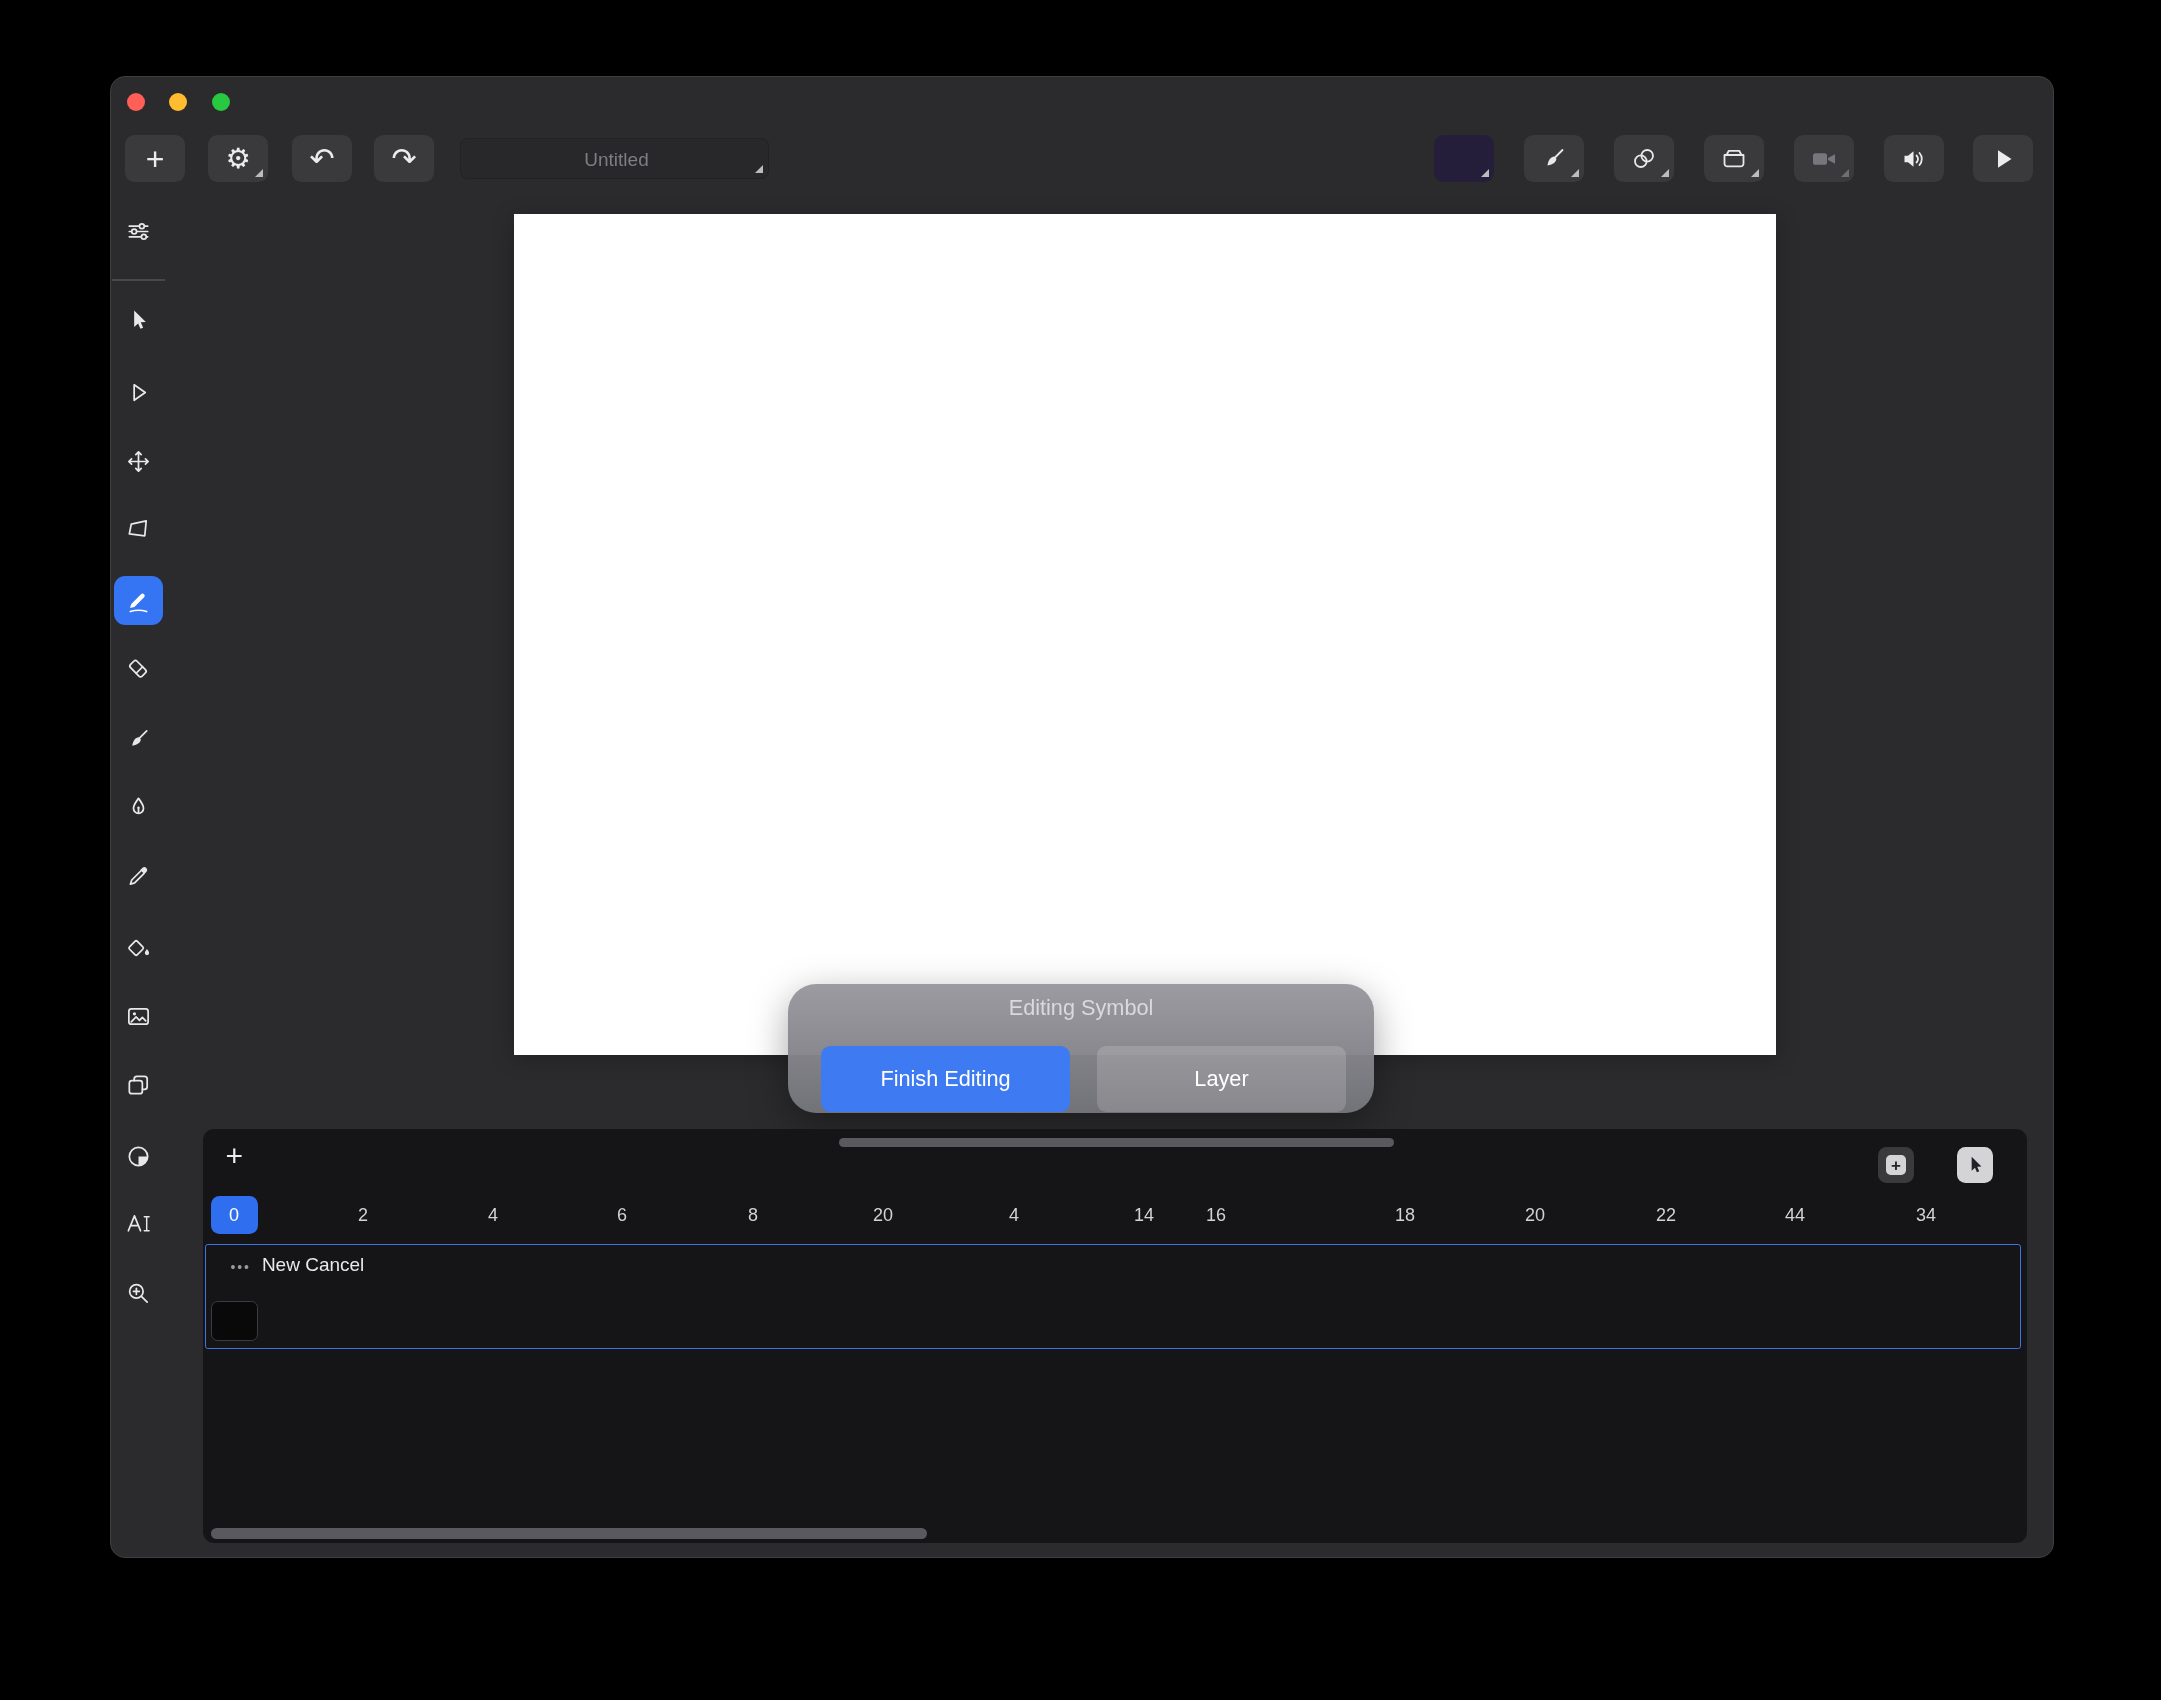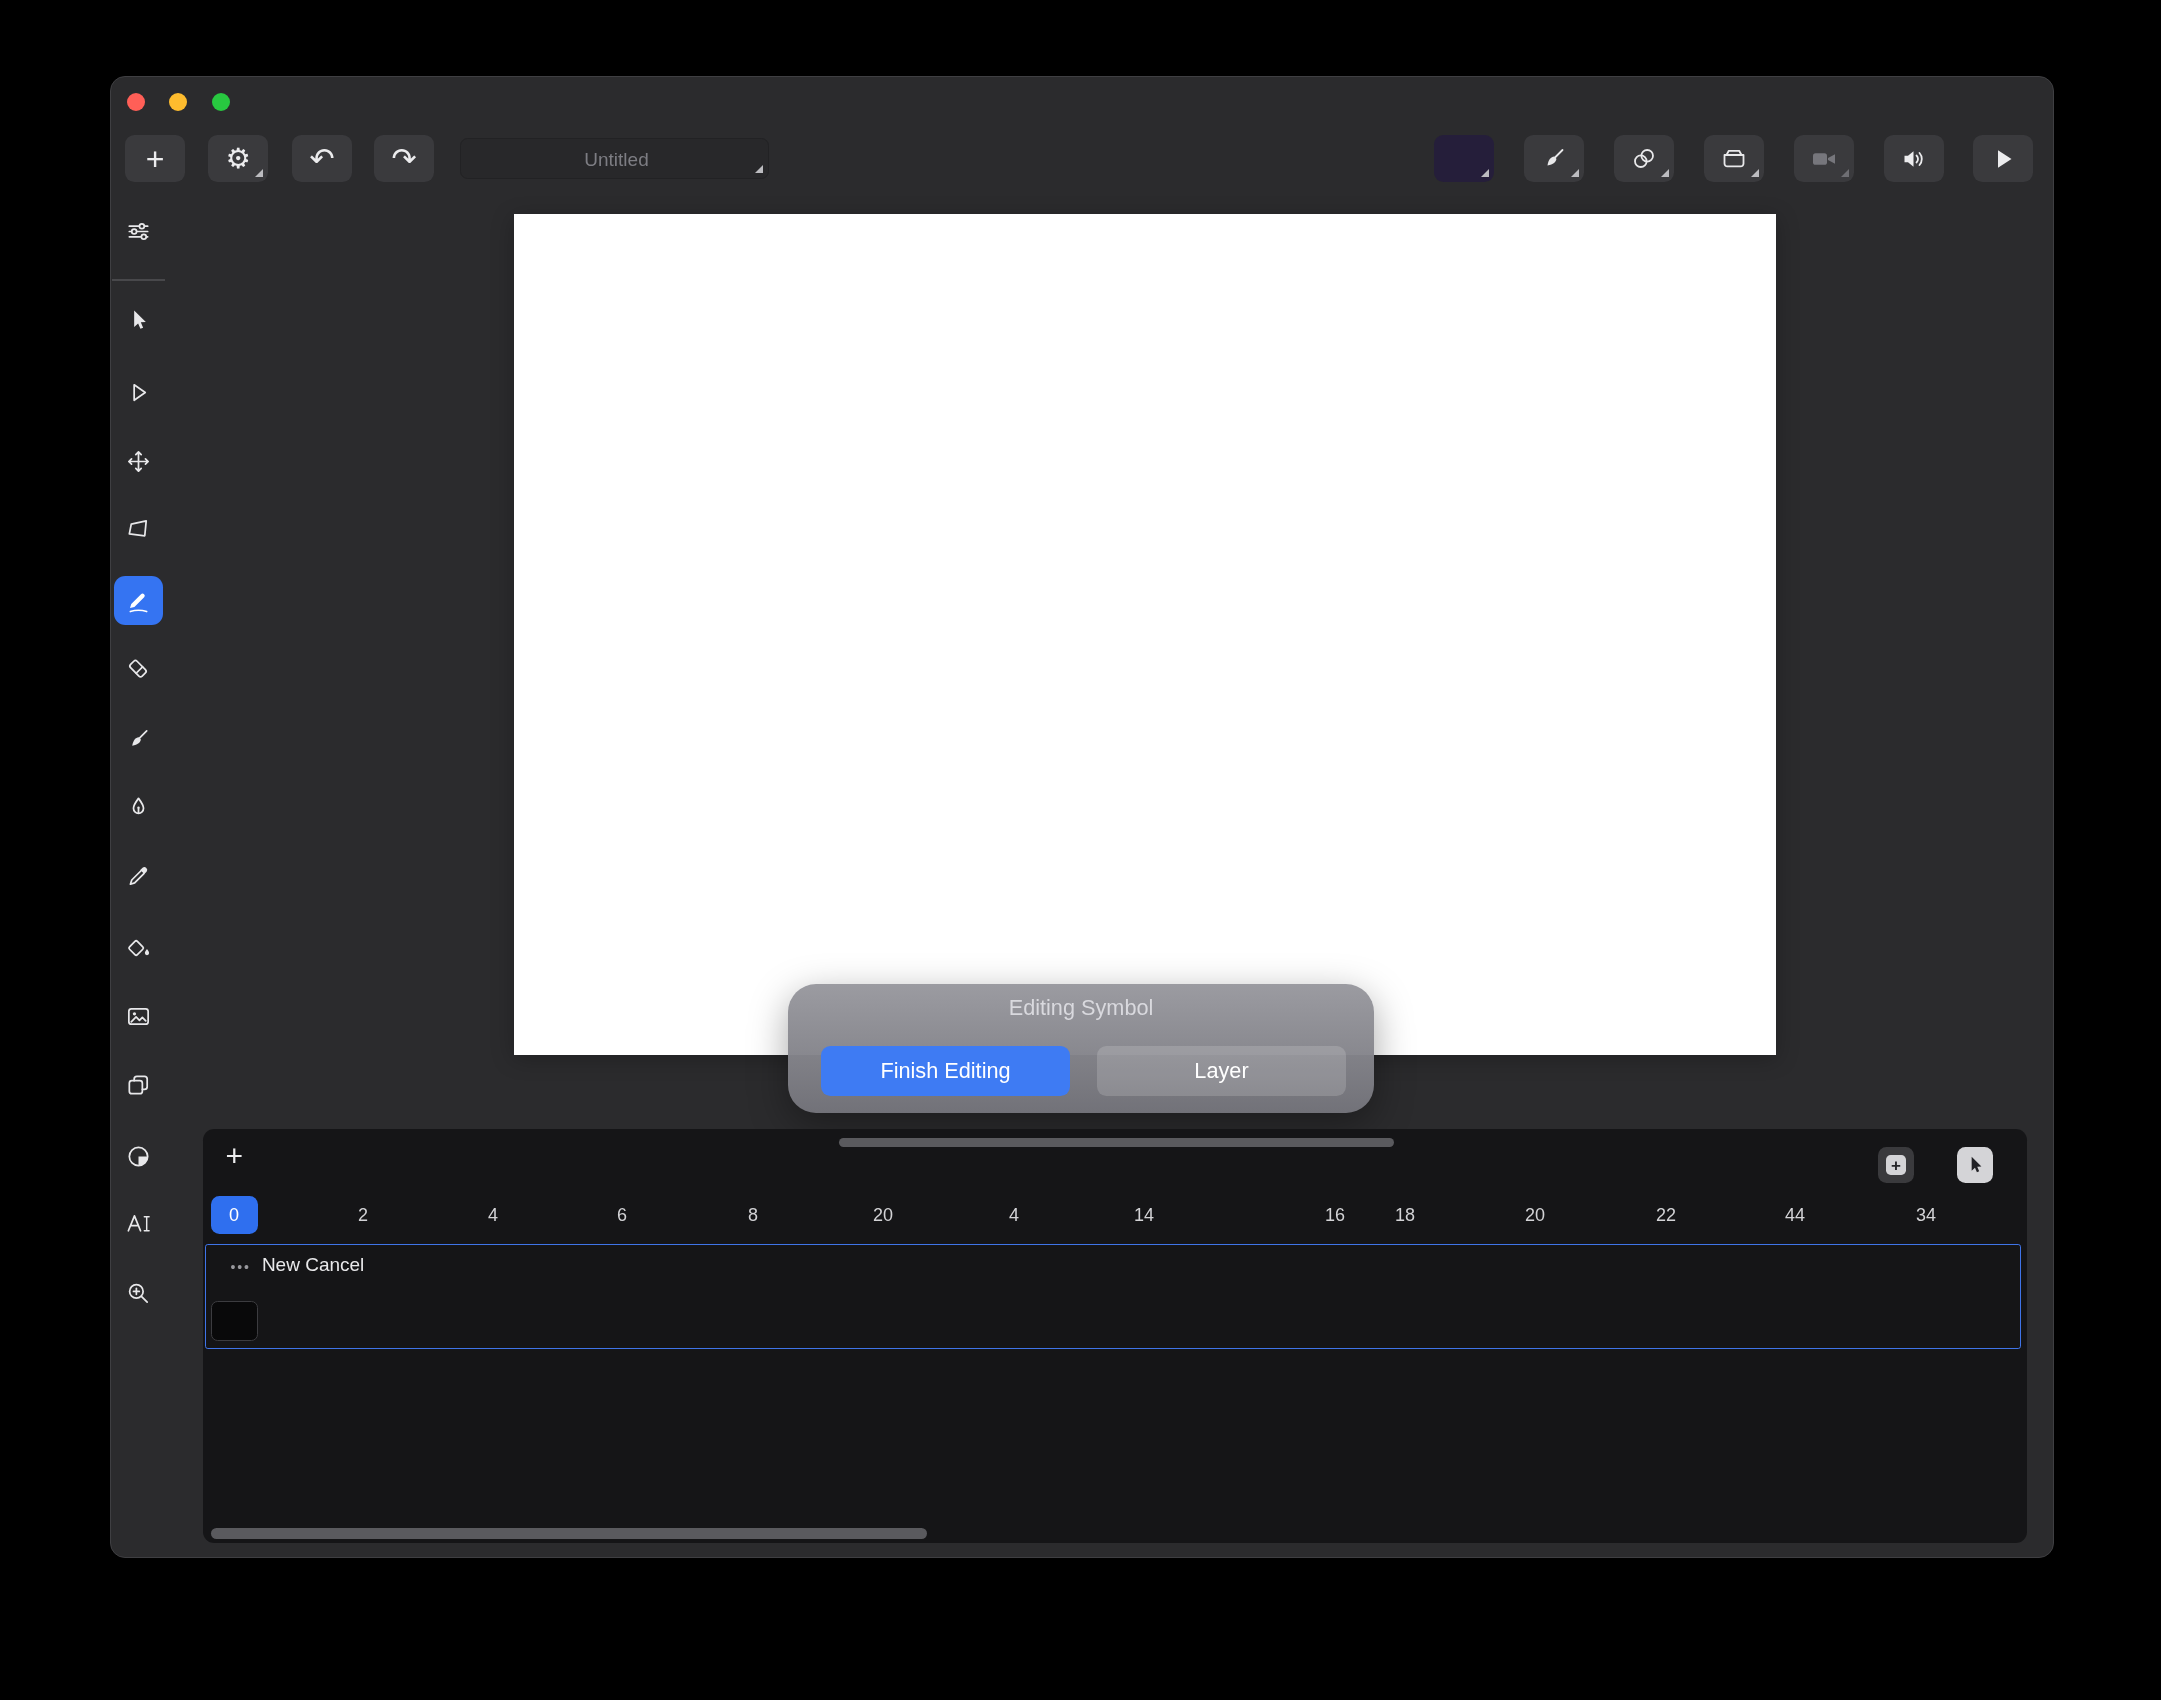--- a/index.html
+++ b/index.html
@@ -37,21 +37,21 @@
   .fil{fill:#2b2b2d;}
   
   .canvas{position:absolute;left:403px;top:137px;width:1262px;height:841px;background:#fff;
           box-shadow:0 3.8px 21px rgba(0,0,0,.25);}
   
   .dialog{position:absolute;left:677px;top:907px;width:586px;height:129px;border-radius:28px;
       background:linear-gradient(180deg,rgba(152,152,158,.97),rgba(116,116,123,.97));
       box-shadow:0 11.3px 38px rgba(0,0,0,.35);}
   .dialog .dtitle{position:absolute;top:11.3px;left:0;width:100%;text-align:center;
       font-size:21.7px;color:#d9d9de;}
-  .dbtn{position:absolute;top:62px;width:249px;height:50px;border:none;border-radius:9.4px;
+  .dbtn{position:absolute;top:62px;width:249px;height:66px;border:none;border-radius:9.4px;
       font-size:21.7px;font-weight:500;color:#fff;font-family:inherit;display:flex;
       align-items:center;justify-content:center;cursor:pointer;}
   .dbtn.finish{left:33px;background:#3E7BF3;}
   .dbtn.cancel{left:309px;background:rgba(255,255,255,.16);}
   
   .timeline{position:absolute;left:92px;top:1052px;width:1824px;height:414px;background:#151517;
       border-radius:11.3px;}
   .tl-add{position:absolute;left:22.6px;top:12.2px;font-size:30px;font-weight:300;color:#ececee;line-height:1;}
   .tl-scroll-top{position:absolute;left:636px;top:9.4px;width:555px;height:8.5px;border-radius:4.7px;background:#5a5a5e;}
   .tl-btn{position:absolute;top:18px;width:36px;height:36px;border-radius:8.5px;display:flex;
@@ -283,21 +283,21 @@
       </div>
 
       <div class="fpill">0</div>
       <span class="fnum" style="left:160px">2</span>
       <span class="fnum" style="left:290px">4</span>
       <span class="fnum" style="left:419px">6</span>
       <span class="fnum" style="left:550px">8</span>
       <span class="fnum" style="left:680px">20</span>
       <span class="fnum" style="left:811px">4</span>
       <span class="fnum" style="left:941px">14</span>
-      <span class="fnum" style="left:1132px">16</span>
+      <span class="fnum" style="left:1013px">16</span>
       <span class="fnum" style="left:1202px">18</span>
       <span class="fnum" style="left:1332px">20</span>
       <span class="fnum" style="left:1463px">22</span>
       <span class="fnum" style="left:1592px">44</span>
       <span class="fnum" style="left:1723px">34</span>
 
       <div class="layerbox">
         <span class="layer-dots">•••</span>
         <span class="layer-name">New Cancel</span>
         <div class="frame-thumb"></div>

